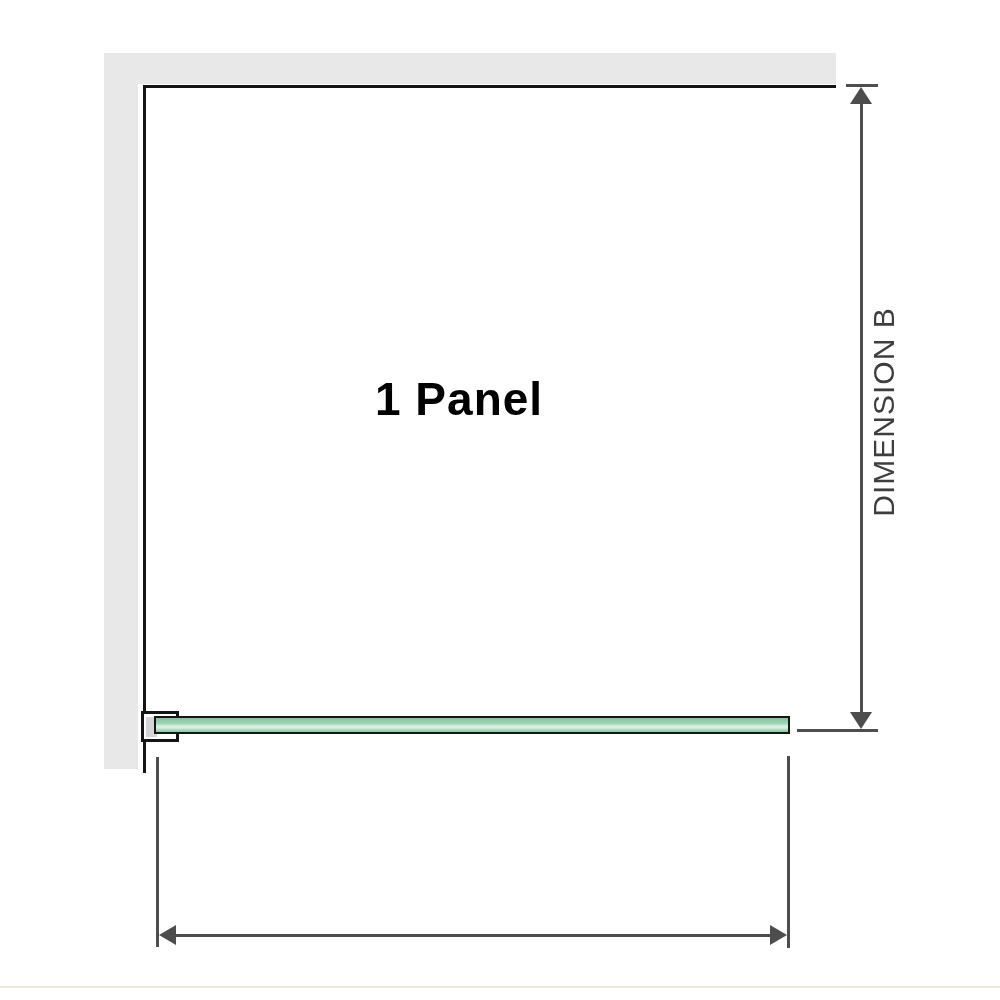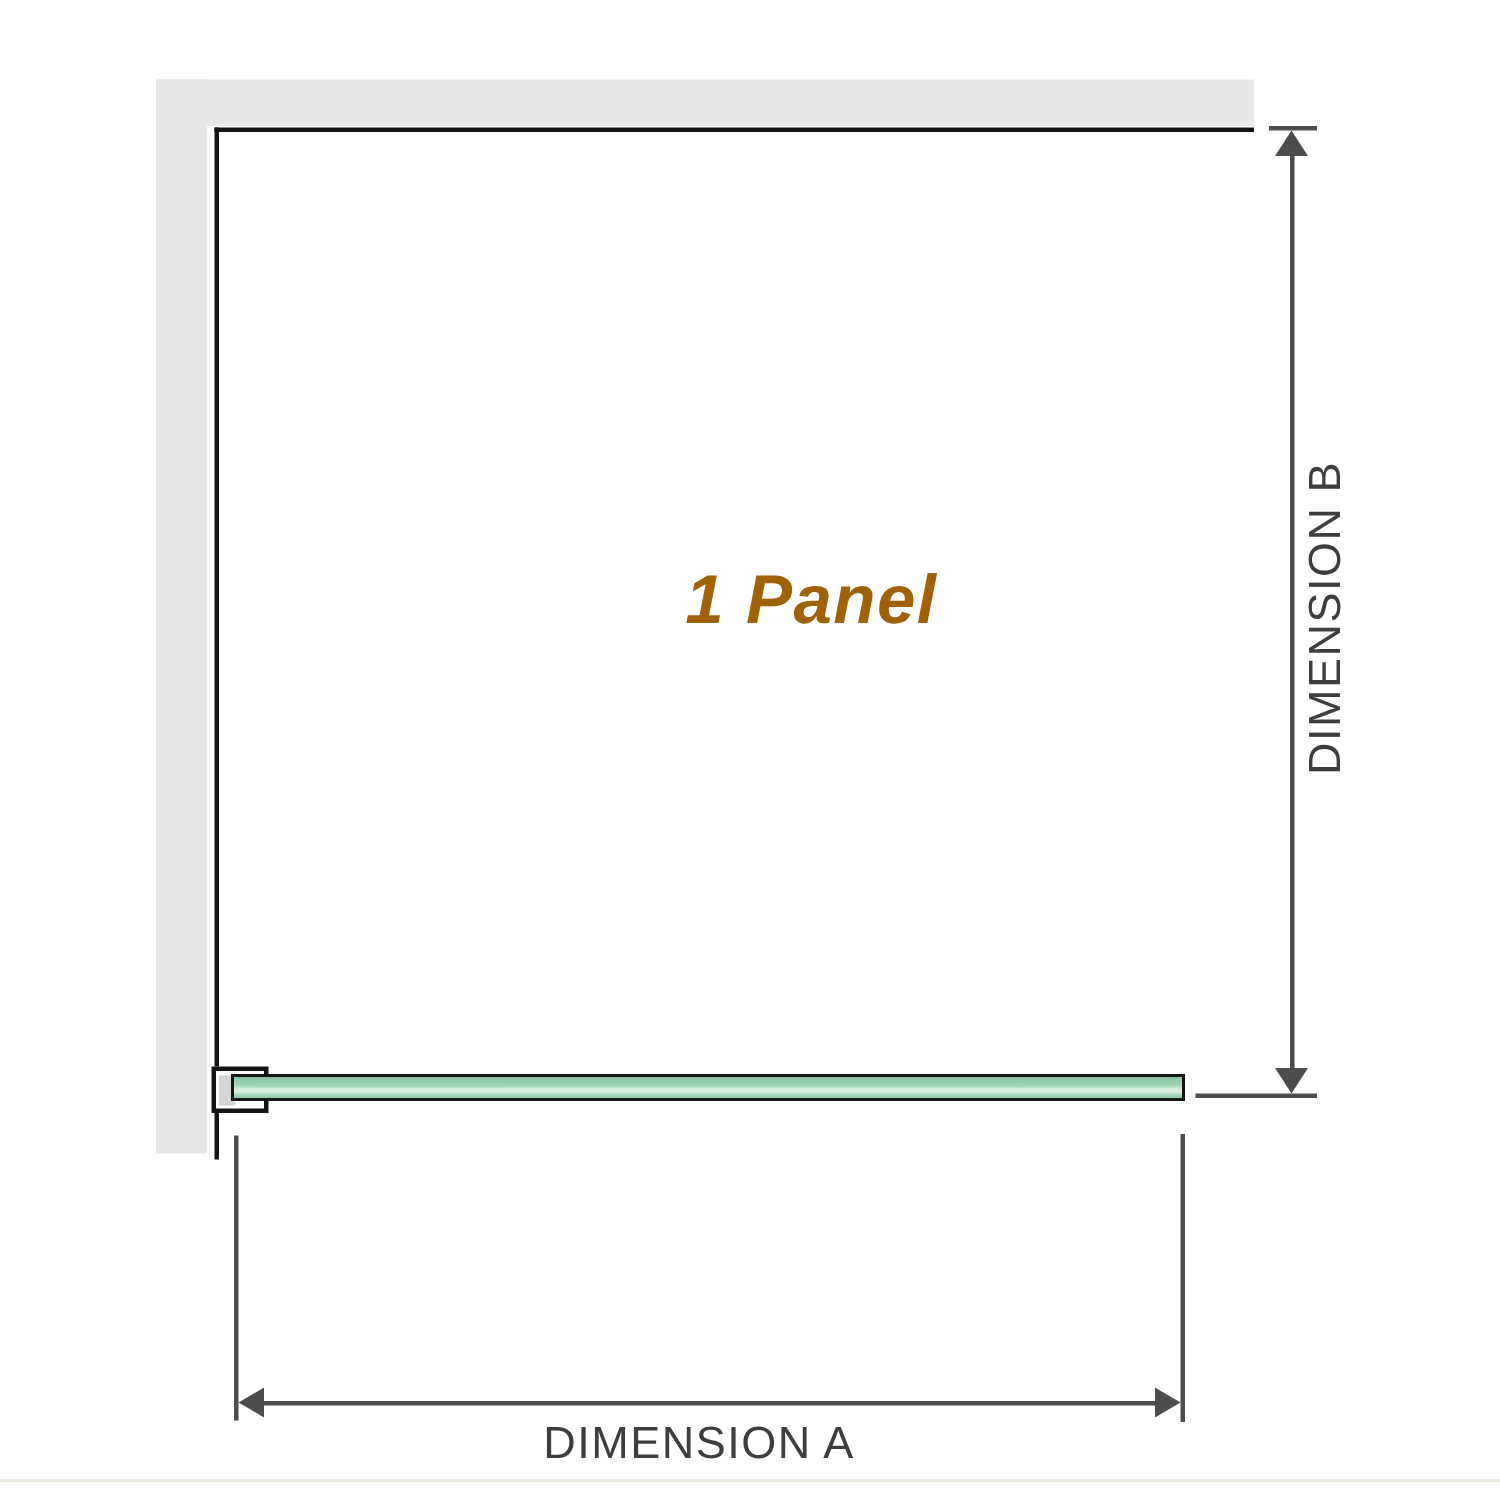--- a/index.html
+++ b/index.html
@@ -33,26 +33,25 @@
     background: #141414;
   }
   .panel-border-left {
     left: 143px; top: 85px; width: 3px; height: 688px;
     background: #141414;
   }
 
   
   .panel-label {
     left: 375px; top: 372px; width: 250px;
-    text-align: right;
+    text-align: left;
     font-size: 46px;
-    font-style: italic;
     font-weight: bold;
     letter-spacing: 1px;
-    color: #a16207;
+    color: #000000;
   }
 
   
   .bracket {
     left: 141px; top: 711px; width: 38px; height: 31px;
     background: #ffffff;
     border: 3px solid #141414;
     box-sizing: border-box;
     z-index: 3;
   }
@@ -165,17 +164,16 @@
   <div class="abs dim dimB-line"></div>
   <div class="abs tri dimB-arrow-up"></div>
   <div class="abs tri dimB-arrow-down"></div>
   <div class="abs dimB-label">DIMENSION B</div>
 
   <div class="abs dim extA-left"></div>
   <div class="abs dim extA-right"></div>
   <div class="abs dim dimA-line"></div>
   <div class="abs tri dimA-arrow-left"></div>
   <div class="abs tri dimA-arrow-right"></div>
-  <div class="abs dimA-label">DIMENSION A</div>
 
   <div class="abs footer-rule"></div>
 
 </div>
 
 </body></html>

